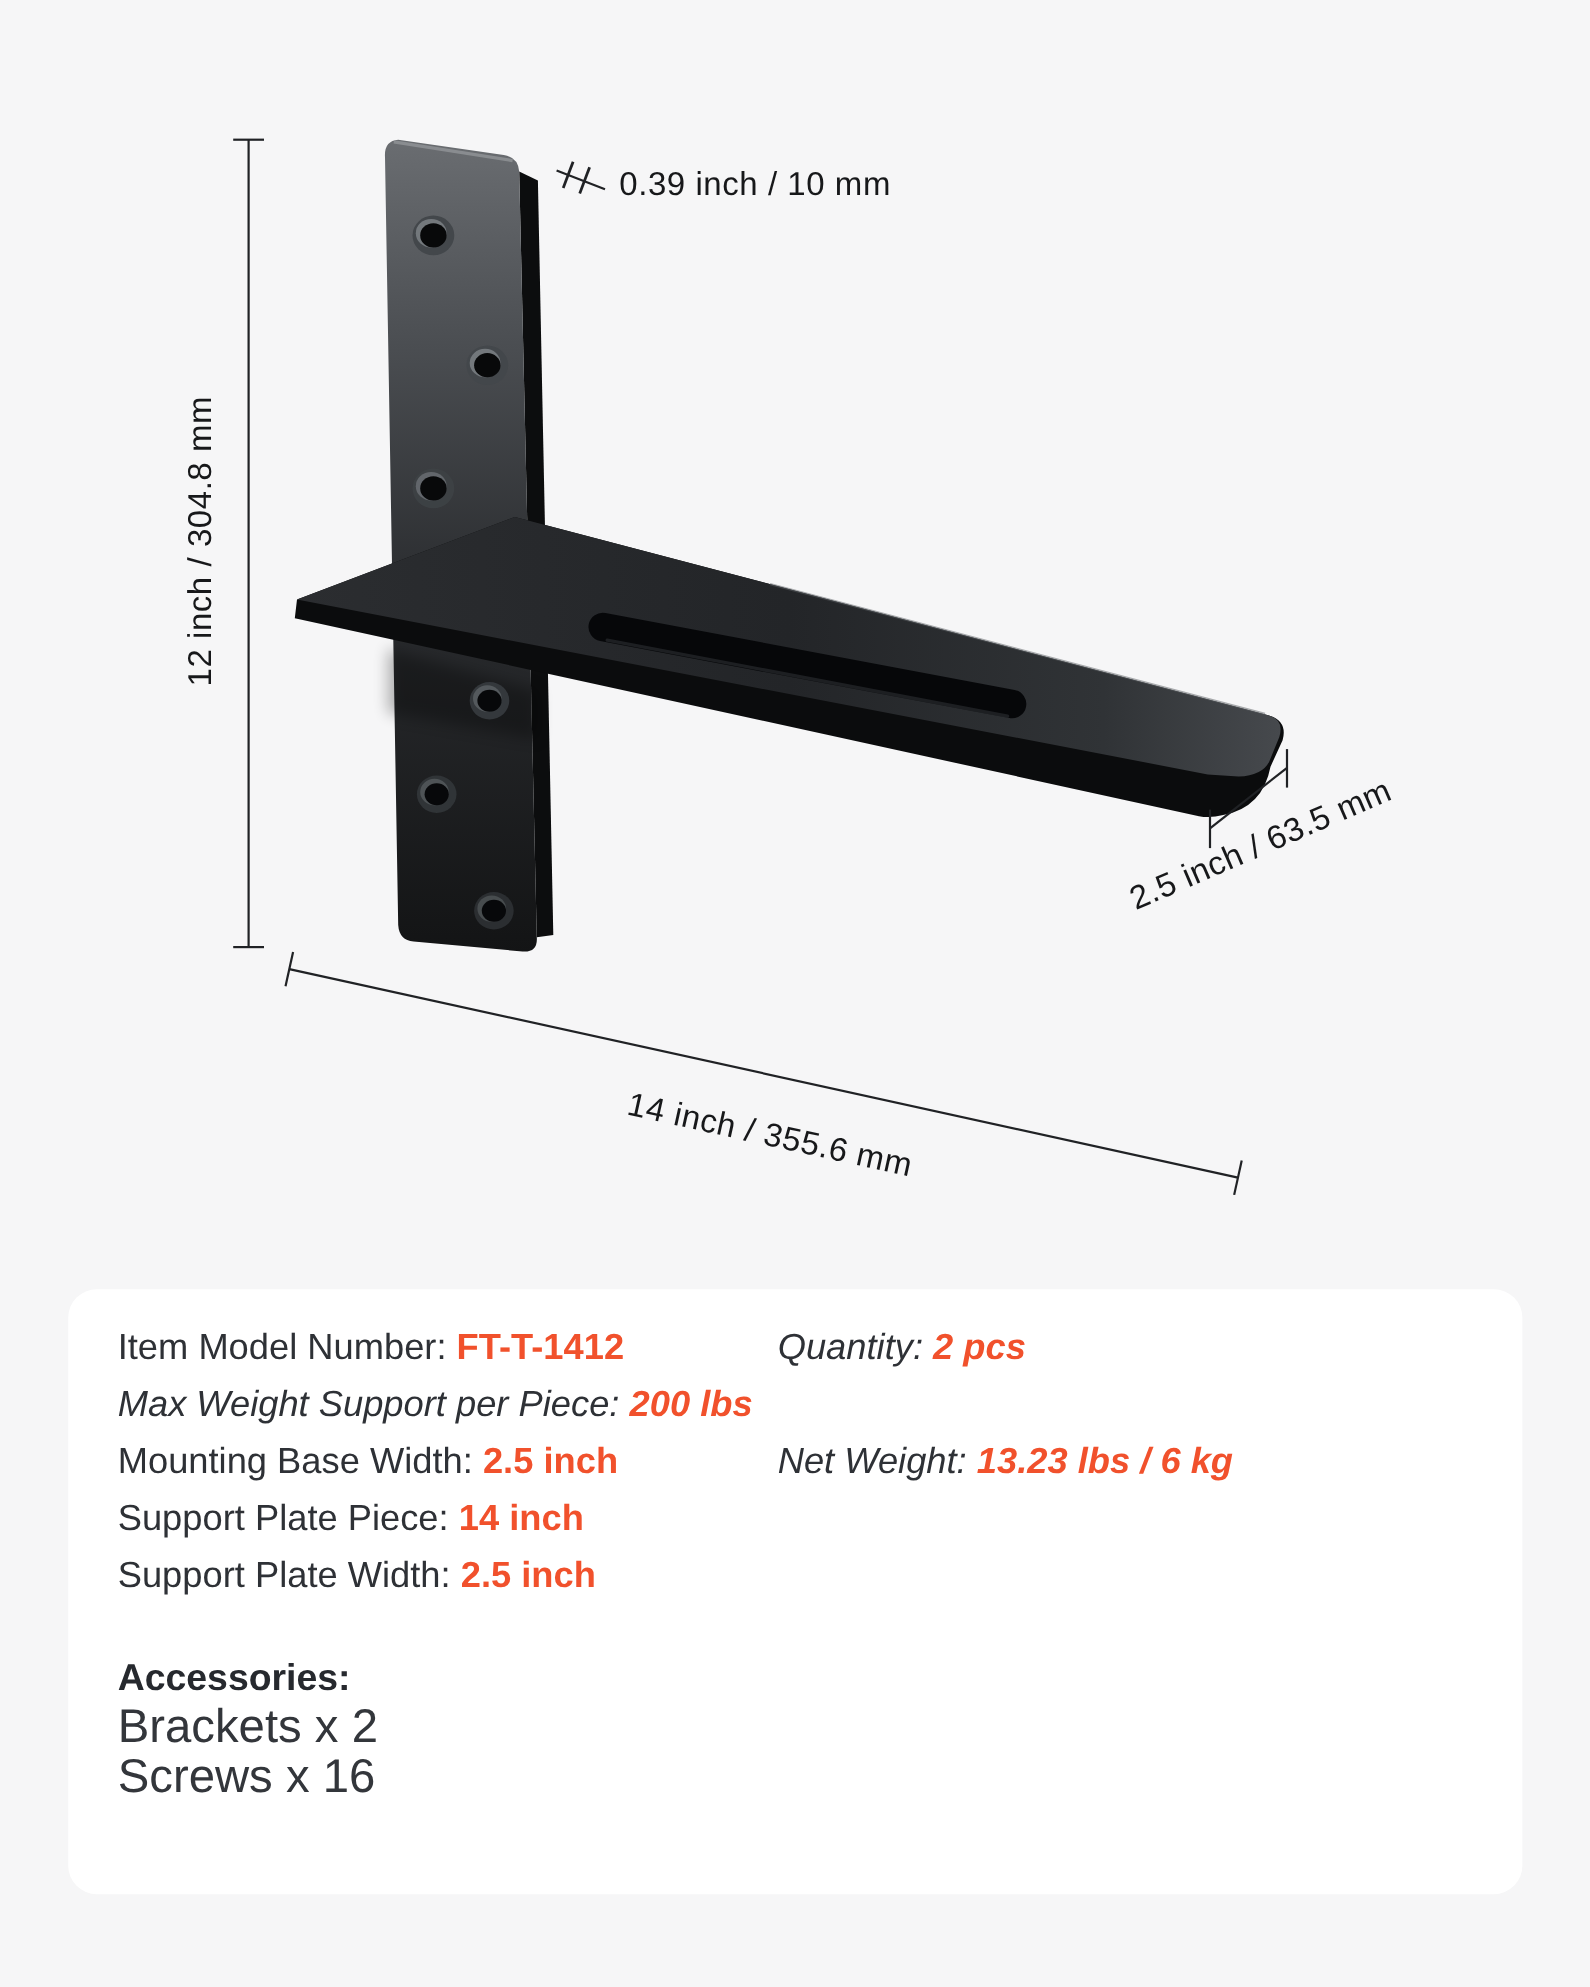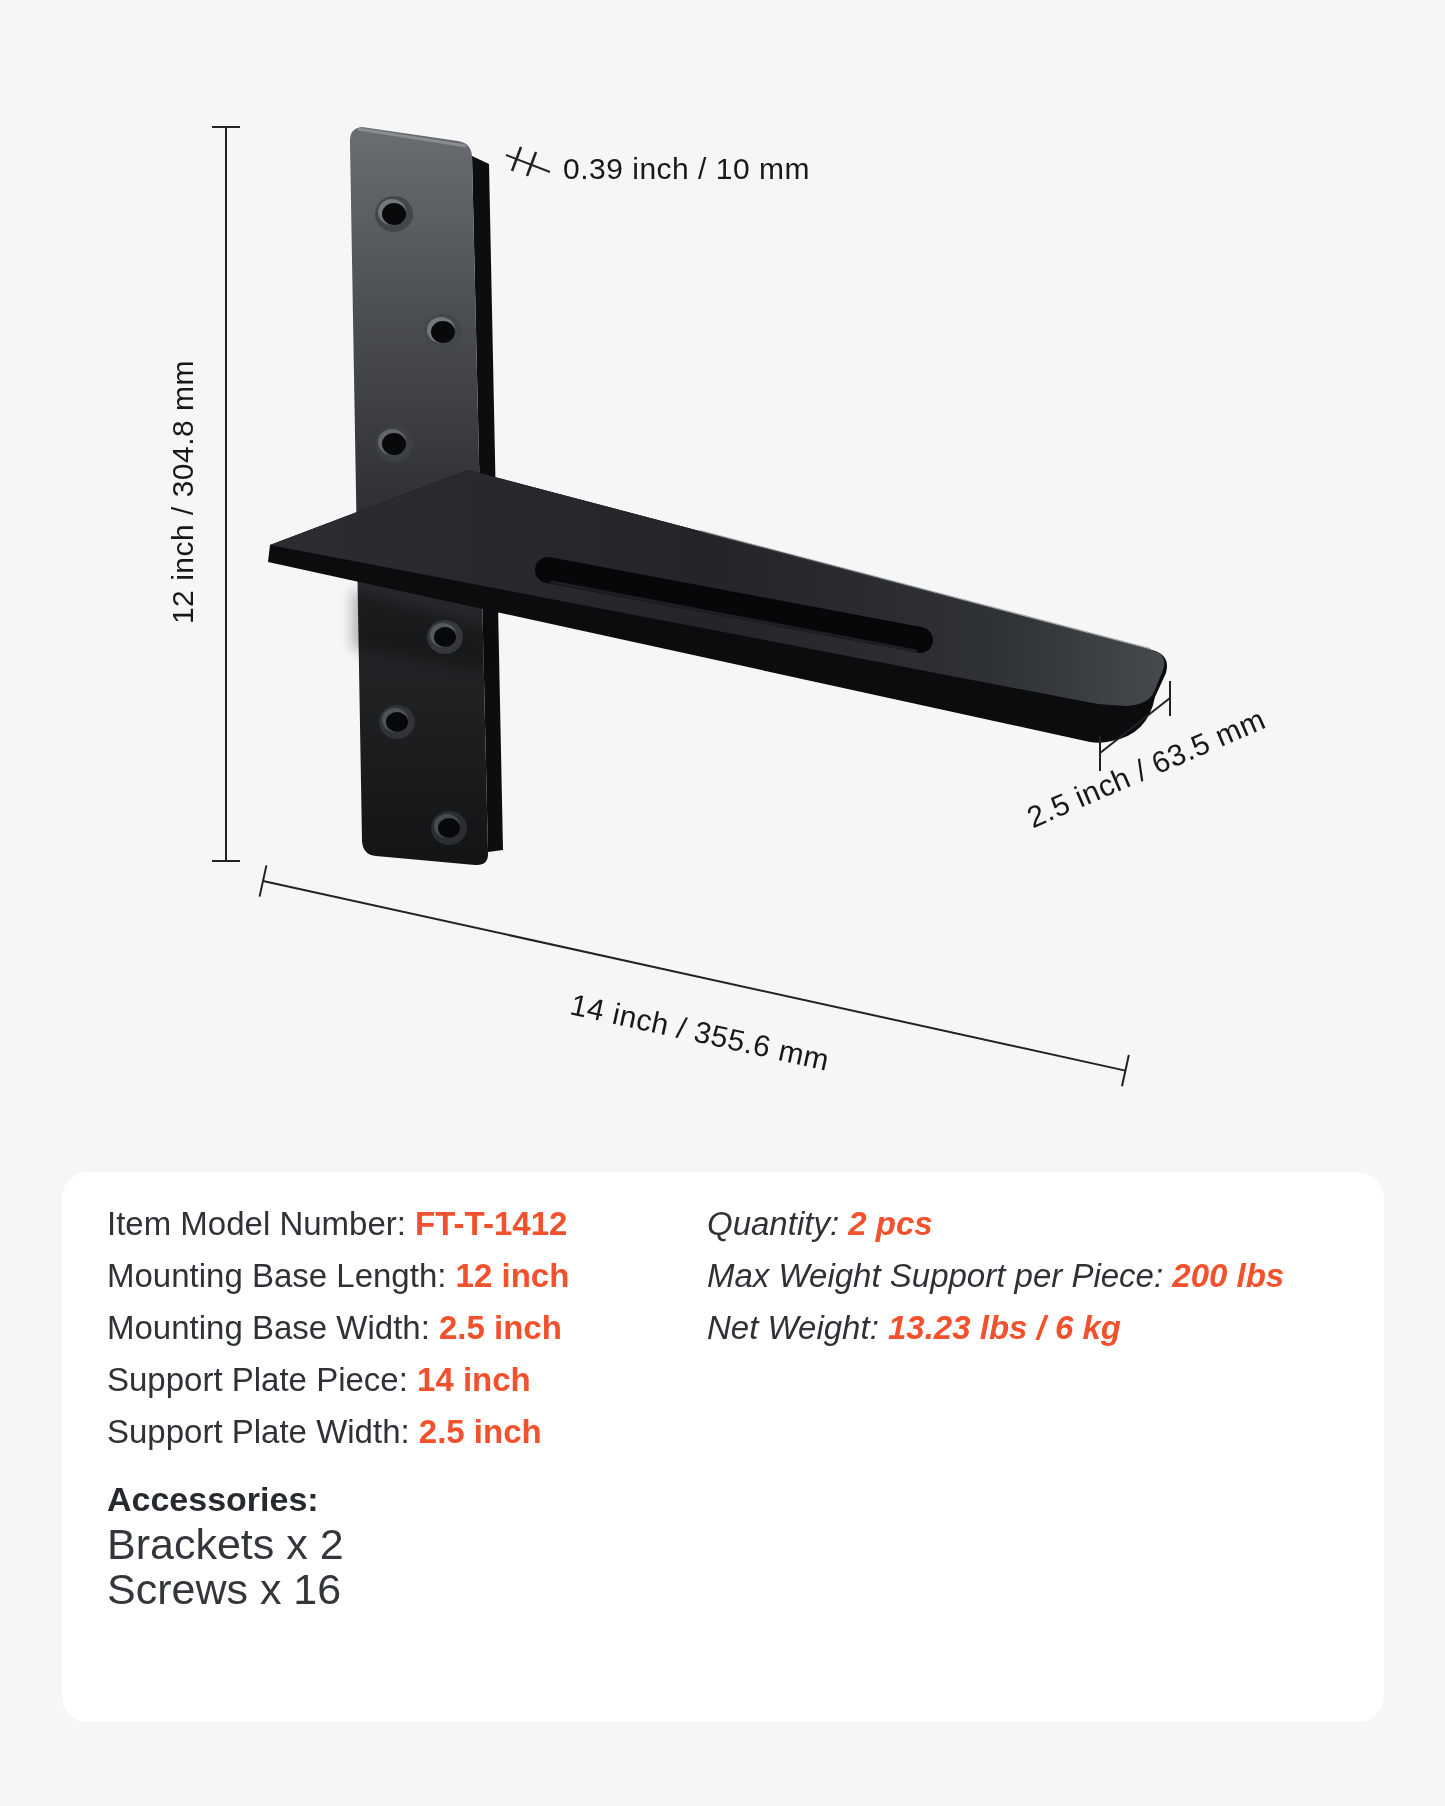--- a/index.html
+++ b/index.html
@@ -18,21 +18,21 @@
     position:absolute;left:62px;top:1172px;width:1322px;height:550px;
     background:#ffffff;border-radius:26px;
     padding:26px 45px;box-sizing:border-box;
     font-size:33px;color:#2e3136;
   }
   .spec-row{display:flex;height:52px;line-height:52px;white-space:nowrap;}
   .spec-cell-left{flex:0 0 600px;width:600px;}
   .spec-cell-right{flex:1 1 auto;font-style:italic;}
   .spec-value{font-weight:700;color:#f1512c;}
   .dims-row{height:52px;line-height:52px;white-space:nowrap;}
-  .acc-heading{margin-top:18px;line-height:46px;font-size:34px;font-weight:700;color:#26292e;}
+  .acc-heading{margin-top:44px;line-height:46px;font-size:34px;font-weight:700;color:#26292e;}
   .acc-item{line-height:45px;font-size:43px;color:#33363b;}
 </style>
 </head>
 <body>
 
 <svg id="diagram" width="1445" height="1806" viewBox="0 0 1445 1806">
   <defs>
     <linearGradient id="plateGrad" x1="0" y1="0" x2="0" y2="1">
       <stop offset="0" stop-color="#6a6d71"></stop>
       <stop offset="0.25" stop-color="#4b4e52"></stop>
@@ -132,21 +132,20 @@
 </svg>
 
 <div class="spec-card">
 
   <div class="spec-row">
     <div class="spec-cell-left"><span class="spec-label">Item Model Number: </span><span class="spec-value">FT-T-1412</span></div>
     <div class="spec-cell-right"><span class="spec-label">Quantity: </span><span class="spec-value">2 pcs</span></div>
   </div>
 
   <div class="spec-row">
-    <div class="spec-cell-left"><span class="spec-label">Mounting Base Length: </span><span class="spec-value">12 inch</span></div>
     <div class="spec-cell-right"><span class="spec-label">Max Weight Support per Piece: </span><span class="spec-value">200 lbs</span></div>
   </div>
 
   <div class="spec-row">
     <div class="spec-cell-left"><span class="spec-label">Mounting Base Width: </span><span class="spec-value">2.5 inch</span></div>
     <div class="spec-cell-right"><span class="spec-label">Net Weight: </span><span class="spec-value">13.23 lbs / 6 kg</span></div>
   </div>
 
   <div class="spec-row">
     <div class="spec-cell-left"><span class="spec-label">Support Plate Piece: </span><span class="spec-value">14 inch</span></div>

